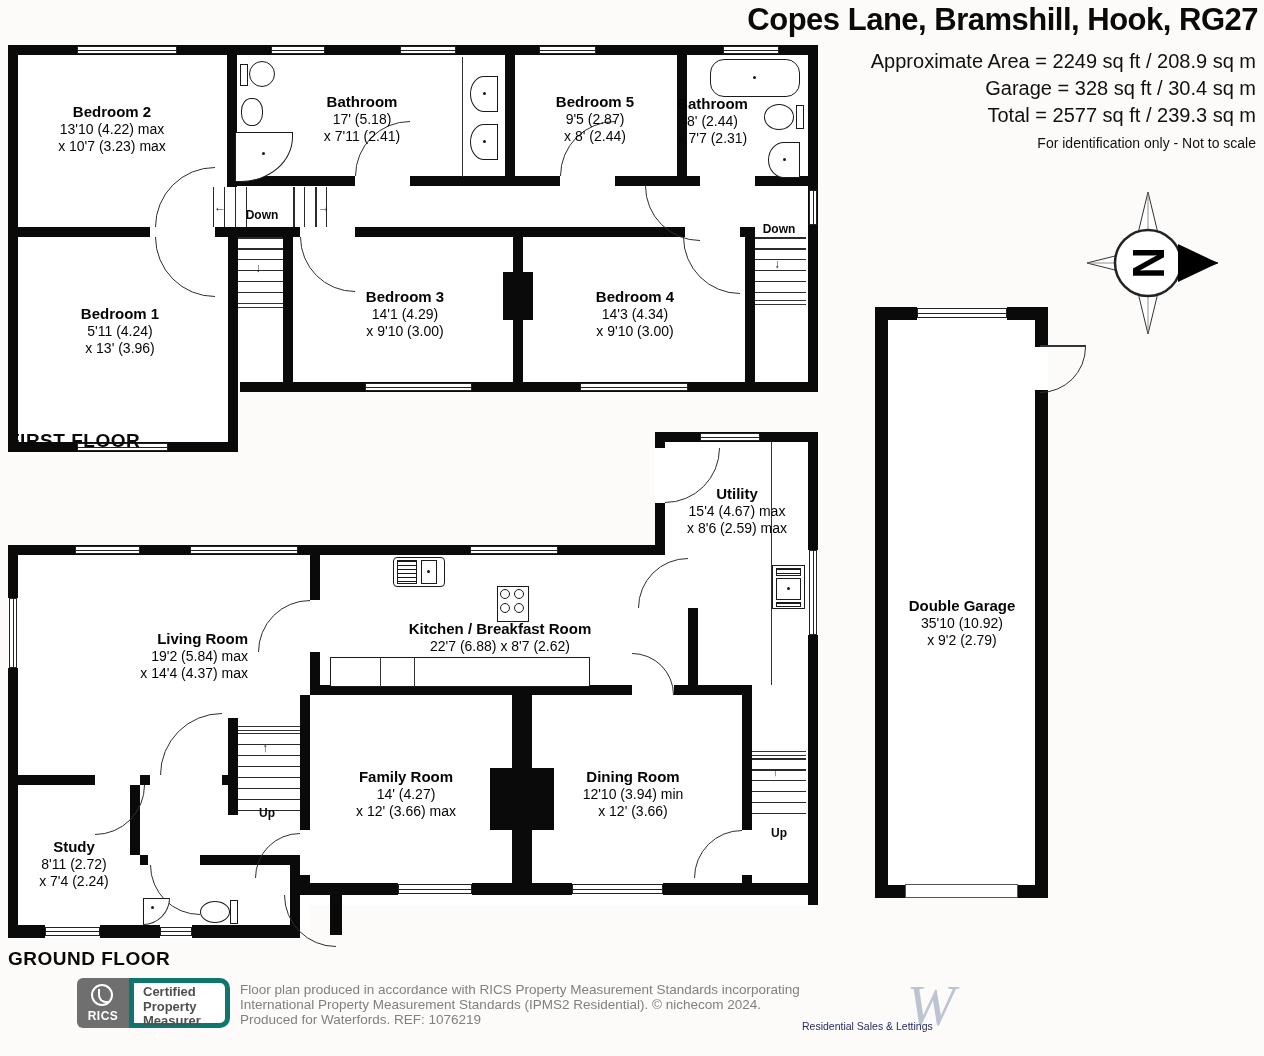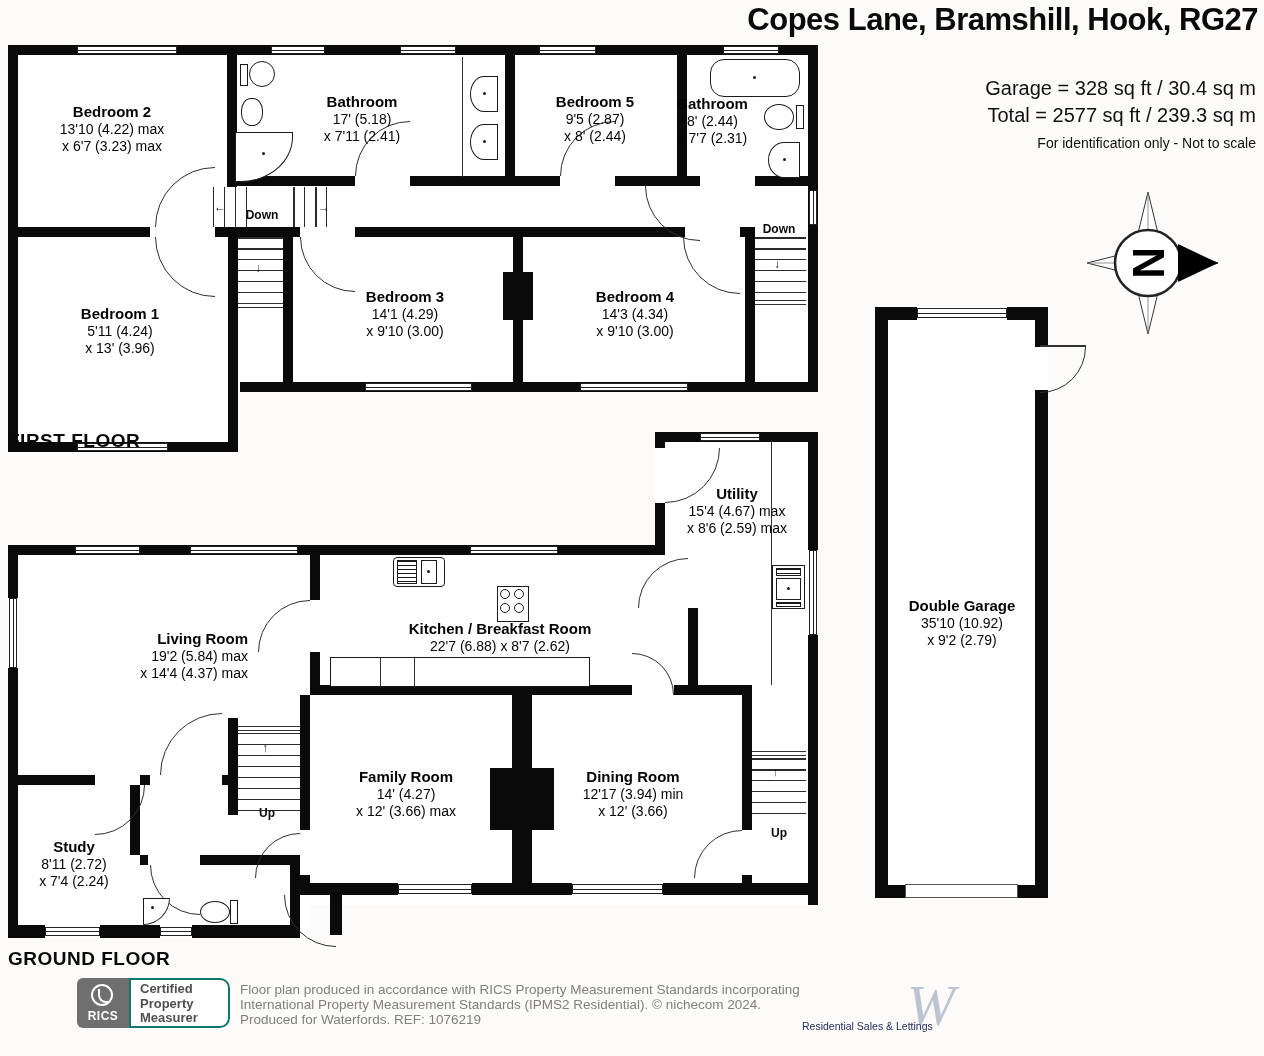--- a/index.html
+++ b/index.html
@@ -27,34 +27,35 @@
   .title{position:absolute;right:6px;top:2px;font-size:31px;font-weight:bold;color:#0a0a0a;letter-spacing:-.5px;}
   .sumline{position:absolute;right:8px;font-size:20px;color:#111;text-align:right;}
   .sumnote{position:absolute;right:8px;font-size:14px;color:#111;text-align:right;}
   .hob-ring{position:absolute;width:10px;height:10px;border:1px solid #1a1a1a;border-radius:50%;box-sizing:border-box;background:#fff;}
   .stripes{position:absolute;background-image:repeating-linear-gradient(to bottom,#1a1a1a 0 1px,transparent 1px 4px);border:1px solid #1a1a1a;box-sizing:border-box;background-color:#fff;}
   
   .rics-gray{position:absolute;left:77px;top:978px;width:52px;height:50px;background:#6f6f6f;border-radius:6px 0 0 6px;}
   .rics-ring{position:absolute;left:14px;top:6px;width:22px;height:22px;border:2px solid #fff;border-radius:50%;box-sizing:border-box;}
   .rics-curl{position:absolute;left:21px;top:11px;width:8px;height:12px;border-left:2px solid #fff;border-bottom:2px solid #fff;border-radius:0 0 0 8px;}
   .rics-brand{position:absolute;left:0;top:31px;width:52px;text-align:center;color:#fff;font-weight:bold;font-size:12px;letter-spacing:.5px;}
-  .rics-white{position:absolute;left:129px;top:978px;width:101px;height:50px;background:#fff;border:2px solid #0f766e;border-radius:0 10px 10px 0;box-sizing:border-box;}
+  .rics-white{position:absolute;left:129px;top:978px;width:101px;height:50px;background:#fff;border:5px solid #0f766e;border-radius:0 10px 10px 0;box-sizing:border-box;}
   .rics-line{font-weight:bold;font-size:13px;line-height:14.5px;color:#4f4f4f;padding-left:9px;}
   .disc{position:absolute;left:240px;font-size:13.5px;color:#808080;}
   .wf{position:absolute;left:788px;top:980px;width:175px;height:56px;}
   .wf-w{position:absolute;right:8px;top:-8px;font-size:58px;font-style:italic;color:#bcc4d2;font-family:"Liberation Serif",serif;}
   .wf-name{position:absolute;left:0;top:4px;font-size:28px;font-weight:bold;font-style:italic;color:#252c5e;letter-spacing:-.5px;border-bottom:1px solid #252c5e;padding-right:22px;}
   .wf-tag{position:absolute;left:14px;top:40px;font-size:10.5px;color:#252c5e;}
 </style>
 </head>
 <body>
 
 <div id="page">
 
   <div class="title">Copes Lane, Bramshill, Hook, RG27</div>
+  <div class="sumline" style="top:50px;">Approximate Area = 2249 sq ft / 208.9 sq m</div>
   <div class="sumline" style="top:77px;text-align:center;">Garage = 328 sq ft / 30.4 sq m</div>
   <div class="sumline" style="top:104px;">Total = 2577 sq ft / 239.3 sq m</div>
   <div class="sumnote" style="top:135px;">For identification only - Not to scale</div>
 
   <svg style="position:absolute;left:1085px;top:190px;" width="135" height="148" viewBox="0 0 135 148">
     <polygon points="63,2 77,60 49,60" fill="#fff" stroke="#333" stroke-width="1"></polygon>
     <polygon points="63,144 77,86 49,86" fill="#fff" stroke="#333" stroke-width="1"></polygon>
     <polygon points="2,73 58,59 58,87" fill="#fff" stroke="#333" stroke-width="1"></polygon>
     <polygon points="133,73 90,59 90,87" fill="#fff" stroke="#333" stroke-width="1"></polygon>
     <line x1="63" y1="2" x2="63" y2="58" stroke="#777" stroke-width="0.8"></line>
@@ -136,21 +137,21 @@
     <div class="fix" style="left:710px;top:59px;width:90px;height:38px;border-radius:14px;"></div>
     <div class="dot" style="left:753px;top:76px;"></div>
     <div class="fix" style="left:796px;top:105px;width:8px;height:24px;"></div>
     <div class="fix" style="left:764px;top:104px;width:30px;height:26px;border-radius:50%;"></div>
     <div class="fix" style="left:768px;top:142px;width:32px;height:36px;border-radius:50% 0 0 50%;"></div>
     <div class="dot" style="left:783px;top:158px;"></div>
 
     <div class="rlabel" style="left:12px;top:103px;width:200px;">
       <div class="rname">Bedroom 2</div>
       <div class="rdim">13'10 (4.22) max</div>
-      <div class="rdim">x 6'7 (3.23) max</div>
+      <div class="rdim">x 10'7 (3.23) max</div>
     </div>
     <div class="rlabel" style="left:282px;top:93px;width:160px;">
       <div class="rname">Bathroom</div>
       <div class="rdim">17' (5.18)</div>
       <div class="rdim">x 7'11 (2.41)</div>
     </div>
     <div class="rlabel" style="left:515px;top:93px;width:160px;">
       <div class="rname">Bedroom 5</div>
       <div class="rdim">9'5 (2.87)</div>
       <div class="rdim">x 8' (2.44)</div>
@@ -287,21 +288,21 @@
       <div class="rname">Kitchen / Breakfast Room</div>
       <div class="rdim">22'7 (6.88) x 8'7 (2.62)</div>
     </div>
     <div class="rlabel" style="left:306px;top:768px;width:200px;">
       <div class="rname">Family Room</div>
       <div class="rdim">14' (4.27)</div>
       <div class="rdim">x 12' (3.66) max</div>
     </div>
     <div class="rlabel" style="left:533px;top:768px;width:200px;">
       <div class="rname">Dining Room</div>
-      <div class="rdim">12'17 (3.94) min</div>
+      <div class="rdim">12'10 (3.94) min</div>
       <div class="rdim">x 12' (3.66)</div>
     </div>
     <div class="rlabel" style="left:14px;top:838px;width:120px;">
       <div class="rname">Study</div>
       <div class="rdim">8'11 (2.72)</div>
       <div class="rdim">x 7'4 (2.24)</div>
     </div>
     <div class="floor-label" style="left:8px;top:948px;">GROUND FLOOR</div>
   </div>
 

